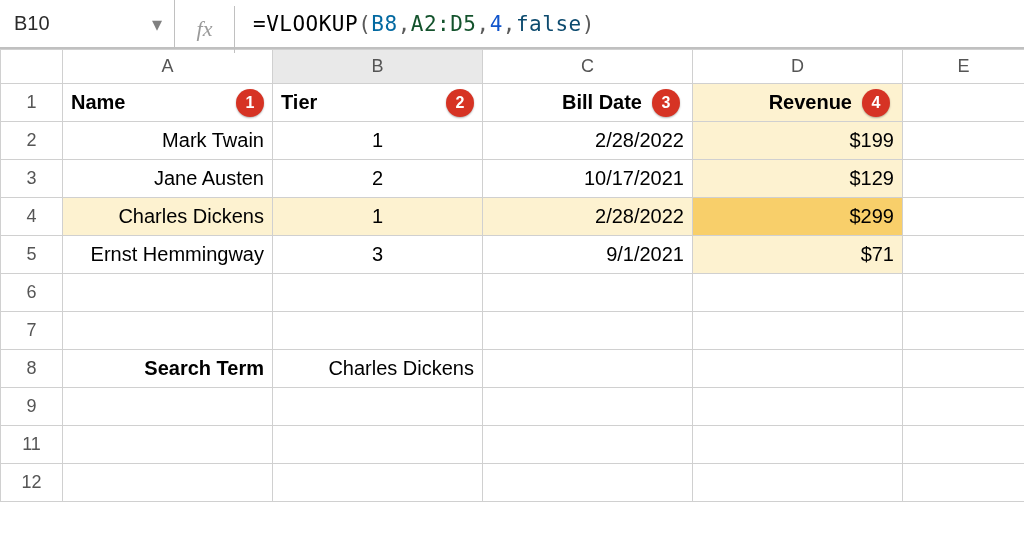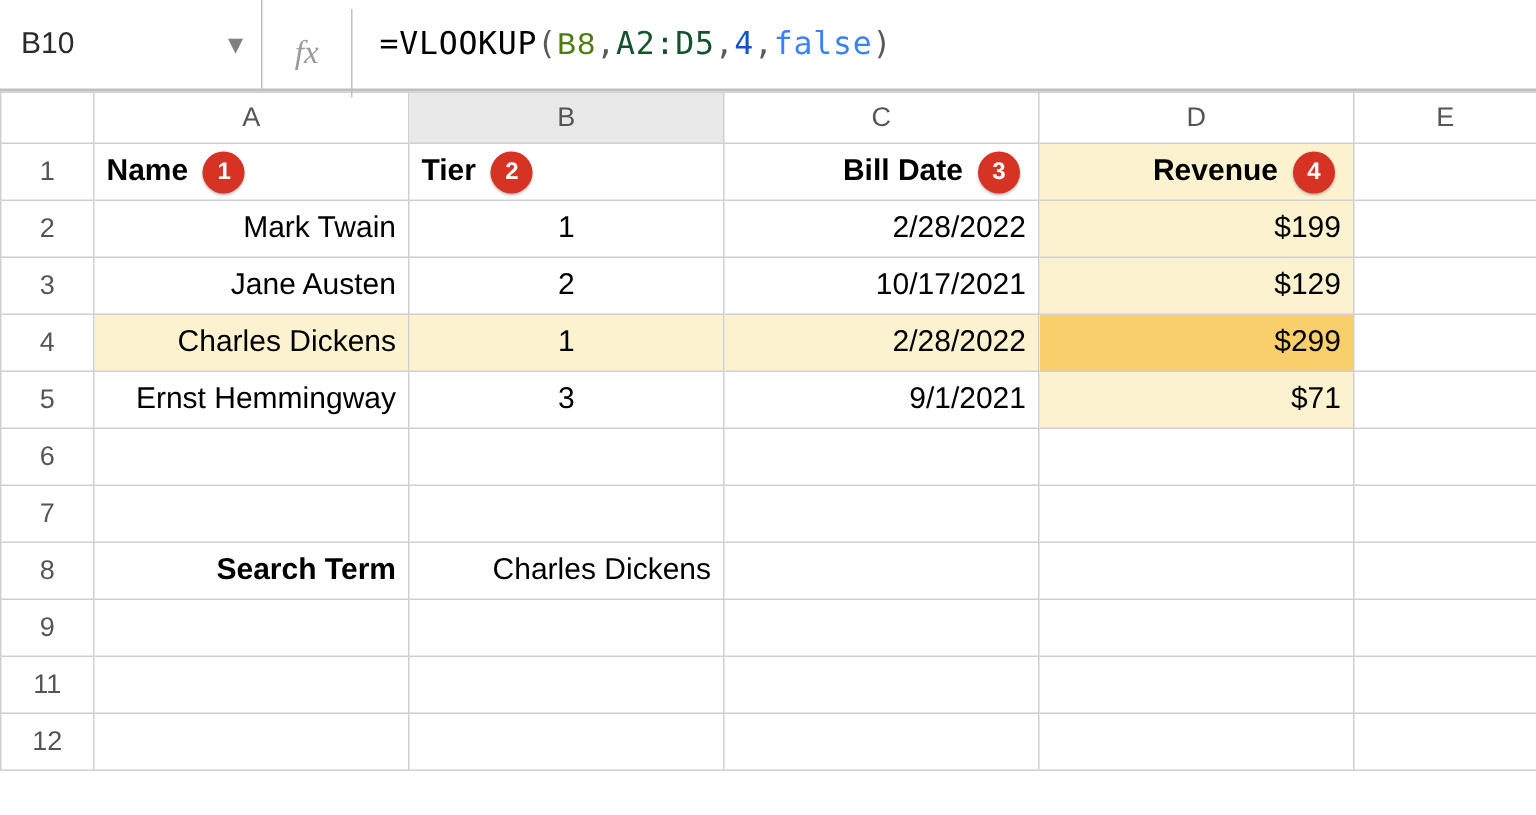--- a/index.html
+++ b/index.html
@@ -9,21 +9,21 @@
     font-size: 18px;
     color: #000;
     background: #fff;
     width: 1024px;
   }
 
   
   .formula-bar {
     display: flex;
     align-items: center;
-    height: 60px;
+    height: 48px;
     border-bottom: 1px solid #c0c0c0;
     background: #fff;
   }
   .name-box {
     display: flex;
     align-items: center;
     justify-content: space-between;
     width: 175px;
     height: 100%;
     padding: 0 12px 0 14px;
@@ -50,24 +50,24 @@
   .formula-input {
     flex: 1;
     padding: 0 18px;
     font-family: "Consolas", "Menlo", monospace;
     font-size: 21px;
     letter-spacing: 0.5px;
     color: #1a1a1a;
     white-space: pre;
   }
   .f-gray  { color: #5a5a5a; }
-  .f-orange{ color: #4d7c0f; font-family: Liberation Mono, monospace; }
+  .f-orange{ color: #0369a1; }
   .f-purple{ color: #14532d; }
   .f-blue  { color: #1155cc; }
-  .f-red   { color: #3b82f6; }
+  .f-red   { color: #0c4a6e; }
   .f-black { color: #000; }
 
   
   .sheet {
     border-top: 1px solid #c0c0c0;
   }
   .grid {
     border-collapse: collapse;
     table-layout: fixed;
     width: 1024px;
@@ -141,21 +141,21 @@
     bottom: -5px;
     width: 9px;
     height: 9px;
     background: #1a73e8;
   }
 
   
   .hdrwrap {
     display: flex;
     align-items: center;
-    justify-content: flex-start;
+    justify-content: space-between;
     gap: 10px;
     position: relative;
     height: 100%;
   }
   .hdrwrap.right-just { justify-content: flex-end; padding-right: 4px; }
   .badge {
     display: inline-flex;
     align-items: center;
     justify-content: center;
     width: 28px;

